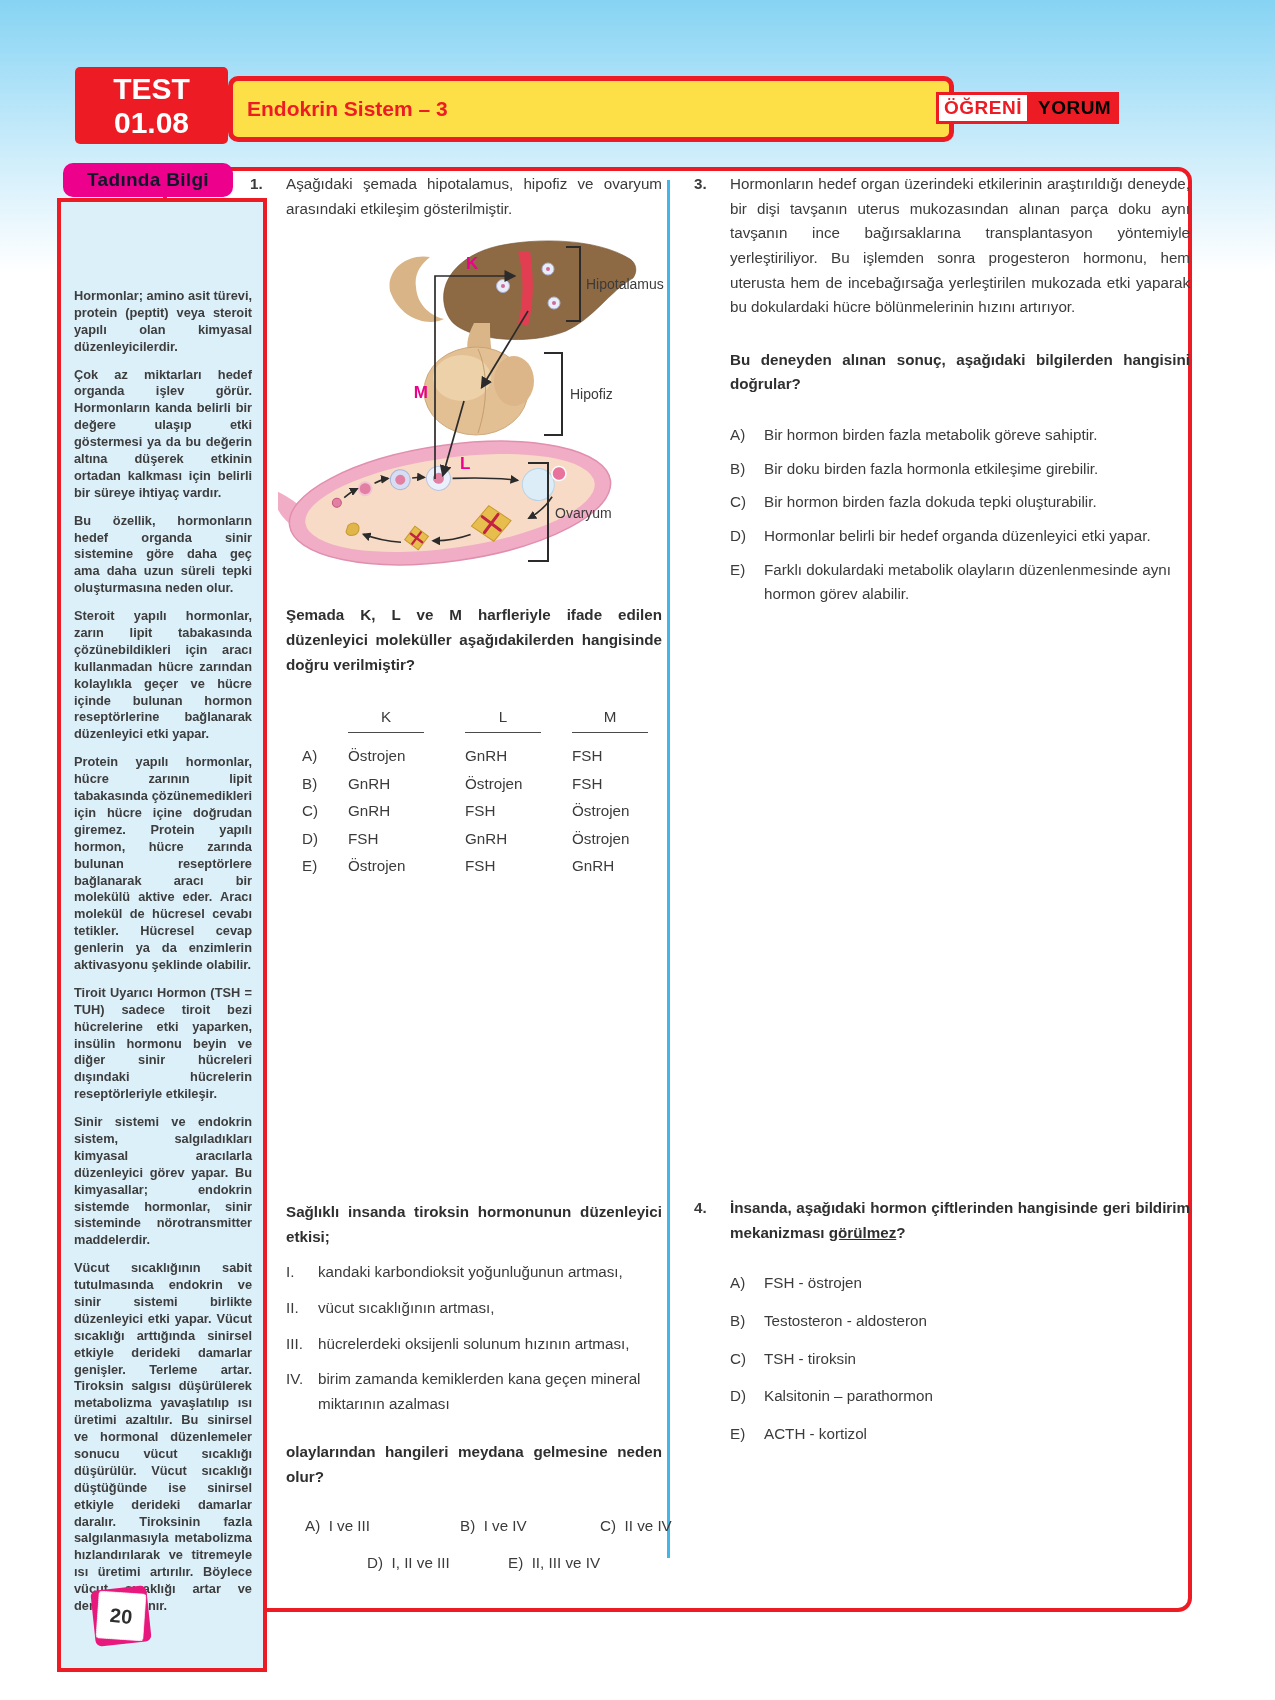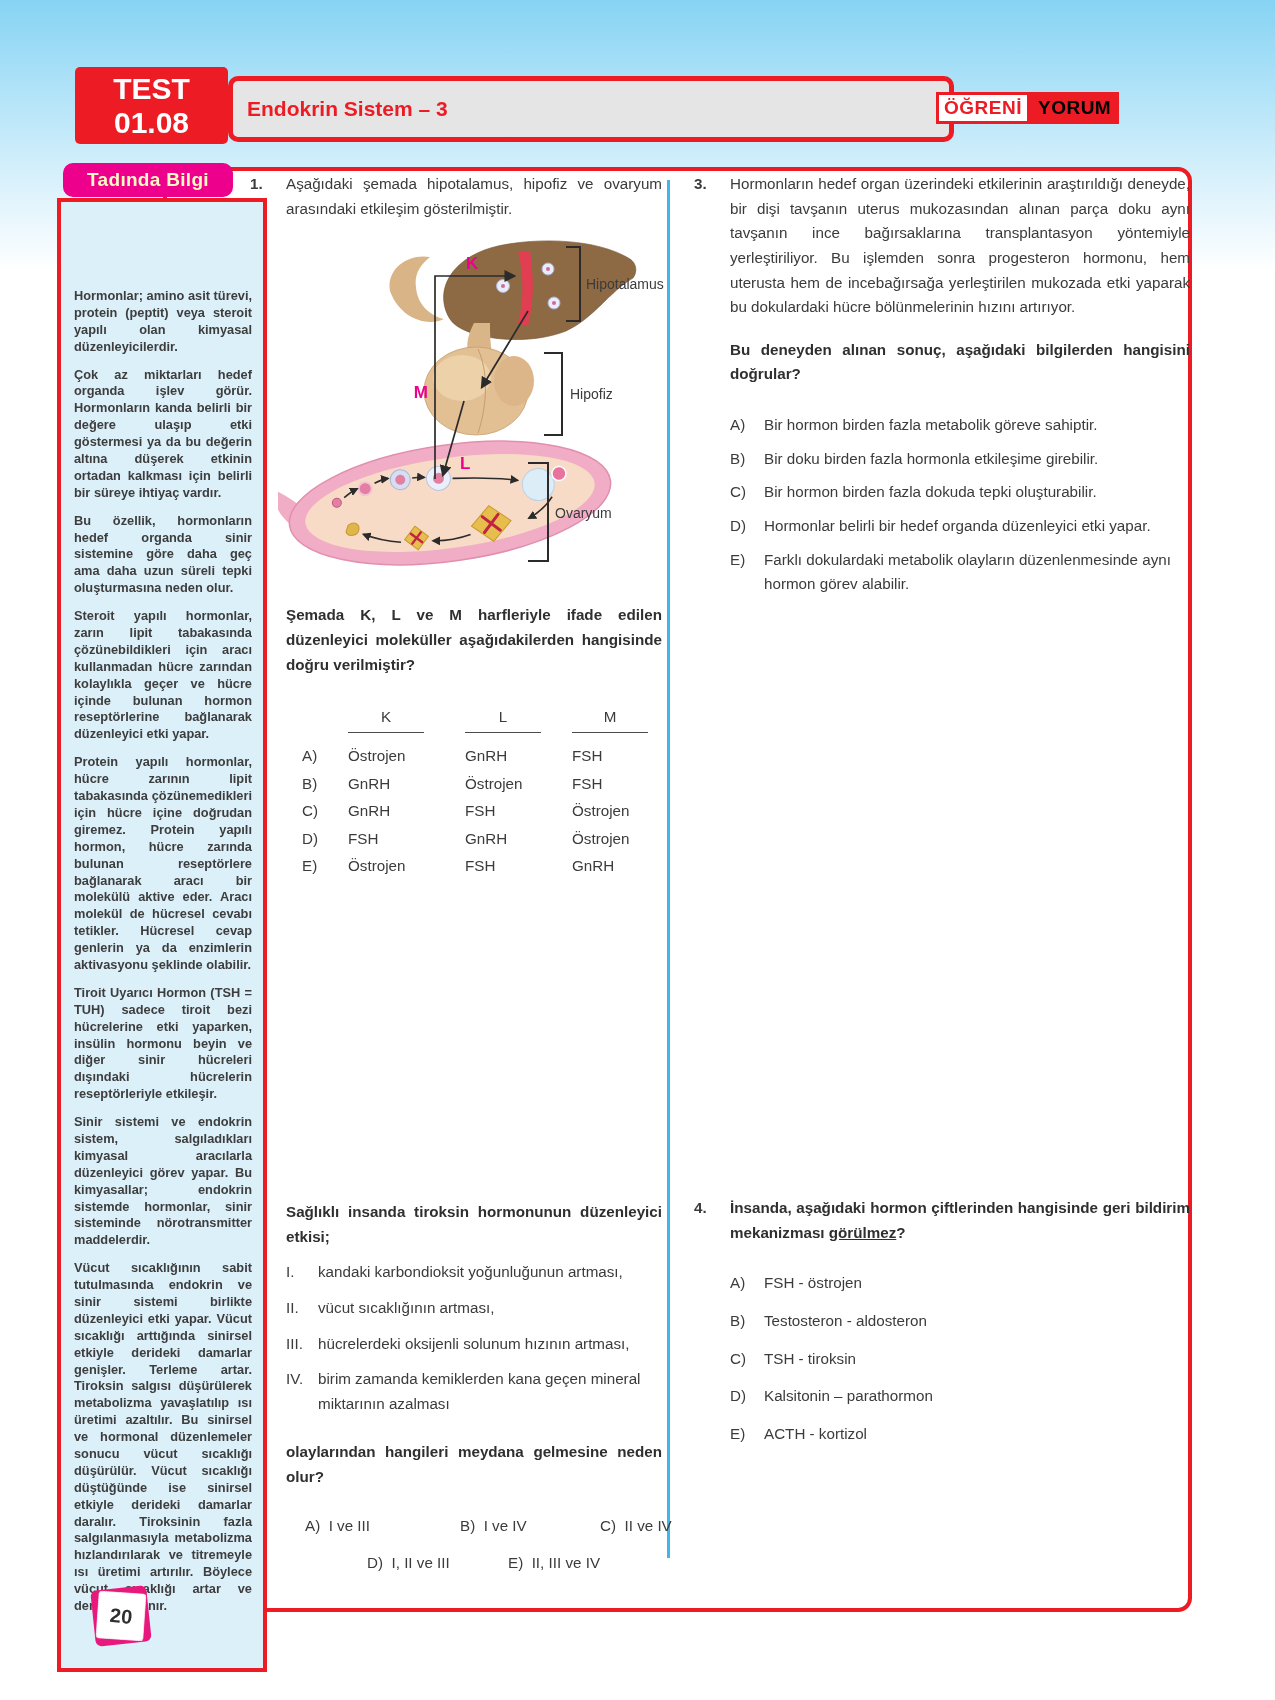--- a/index.html
+++ b/index.html
@@ -7,36 +7,36 @@
     width:1275px;height:1700px;position:relative;overflow:hidden;
     font-family:"Liberation Sans","DejaVu Sans",sans-serif;
     background:linear-gradient(to bottom,#86d3f3 0%,#aee2f8 5%,#dcf2fc 11%,#ffffff 16%,#ffffff 100%);
   }
   .abs{position:absolute;}
   
   .test-badge{left:75px;top:67px;width:153px;height:77px;background:#ed1c24;border-radius:5px;
     color:#fff;font-weight:bold;text-align:center;display:flex;flex-direction:column;justify-content:center;line-height:1.12;z-index:6;}
   .test-badge .l1{font-size:30px;}
   .test-badge .l2{font-size:30px;}
-  .title-box{left:228px;top:76px;width:716px;height:56px;background:#e5e5e5;border:5px solid #ed1c24;border-radius:10px;
+  .title-box{left:228px;top:76px;width:716px;height:56px;background:#fde047;border:5px solid #ed1c24;border-radius:10px;
     display:flex;align-items:center;z-index:5;}
   .title-box span{color:#ed1c24;font-weight:bold;font-size:21px;padding-left:14px;}
   .logo{left:936px;top:89px;height:38px;display:flex;align-items:center;z-index:6;}
   .logo-left{background:#fff;color:#ed1c24;border:3px solid #ed1c24;font-weight:bold;font-size:19px;
     padding:2px 5px;letter-spacing:.5px;}
   .logo-right{background:#ed1c24;color:#000000;font-weight:bold;font-size:19px;padding:5px 8px;letter-spacing:.5px;}
   
   .content-box{left:163px;top:167px;width:1021px;height:1437px;background:#fff;border:4px solid #ed1c24;border-radius:14px;z-index:1;}
   .divider{left:667px;top:180px;width:3px;height:1378px;background:#41b6e9;z-index:2;}
   
   .sidebar{left:57px;top:198px;width:178px;height:1368px;background:#dcf0fa;border:4px solid #ed1c24;z-index:4;
     padding:86px 11px 12px 13px;box-sizing:content-box;}
   .sidebar p{margin:0 0 11px 0;font-size:12.8px;line-height:1.32;color:#3d3d3d;text-align:justify;font-weight:bold;}
   .sidebar-tab{left:63px;top:163px;width:170px;height:34px;background:#ec008c;border-radius:10px;z-index:7;
-    color:#fef9c3;font-weight:bold;font-size:19px;display:flex;align-items:center;justify-content:center;letter-spacing:.3px;}
+    color:#0f172a;font-weight:bold;font-size:19px;display:flex;align-items:center;justify-content:center;letter-spacing:.3px;}
   
   .question{z-index:3;color:#3b3b3b;font-size:15.2px;line-height:1.62;}
   .q1{left:250px;top:172px;width:412px;}
   .q2{left:250px;top:1200px;width:412px;}
   .q3{left:694px;top:172px;width:496px;}
   .q4{left:694px;top:1196px;width:496px;}
   .qrow{display:flex;}
   .qnum{width:36px;font-weight:bold;flex:none;}
   .qtext{margin:0;flex:1;}
   .just{text-align:justify;}
@@ -270,21 +270,21 @@
       <span class="choice pos3"><span>D)</span>&nbsp;&nbsp;<span>I, II ve III</span></span>
       <span class="choice pos4"><span>E)</span>&nbsp;&nbsp;<span>II, III ve IV</span></span>
     </div>
   </div>
 
   <div class="abs question q3">
     <div class="qrow">
       <span class="qnum">3.</span>
       <p class="qtext just">Hormonların hedef organ üzerindeki etkilerinin araştırıldığı deneyde, bir dişi tavşanın uterus mukozasından alınan parça doku aynı tavşanın ince bağırsaklarına transplantasyon yöntemiyle yerleştiriliyor. Bu işlemden sonra progesteron hormonu, hem uterusta hem de incebağırsağa yerleştirilen mukozada etki yaparak bu dokulardaki hücre bölünmelerinin hızını artırıyor.</p>
     </div>
-    <div class="qrow" style="margin-top:18px;">
+    <div class="qrow" style="margin-top:28px;">
       <span class="qnum"></span>
       <p class="qtext bold just">Bu deneyden alınan sonuç, aşağıdaki bilgilerden hangisini doğrular?</p>
     </div>
     <div style="margin-left:36px;">
       <div class="opt opt-first">
         <span class="oletter">A)</span>
         <p class="otext">Bir hormon birden fazla metabolik göreve sahiptir.</p>
       </div>
       <div class="opt">
         <span class="oletter">B)</span>

